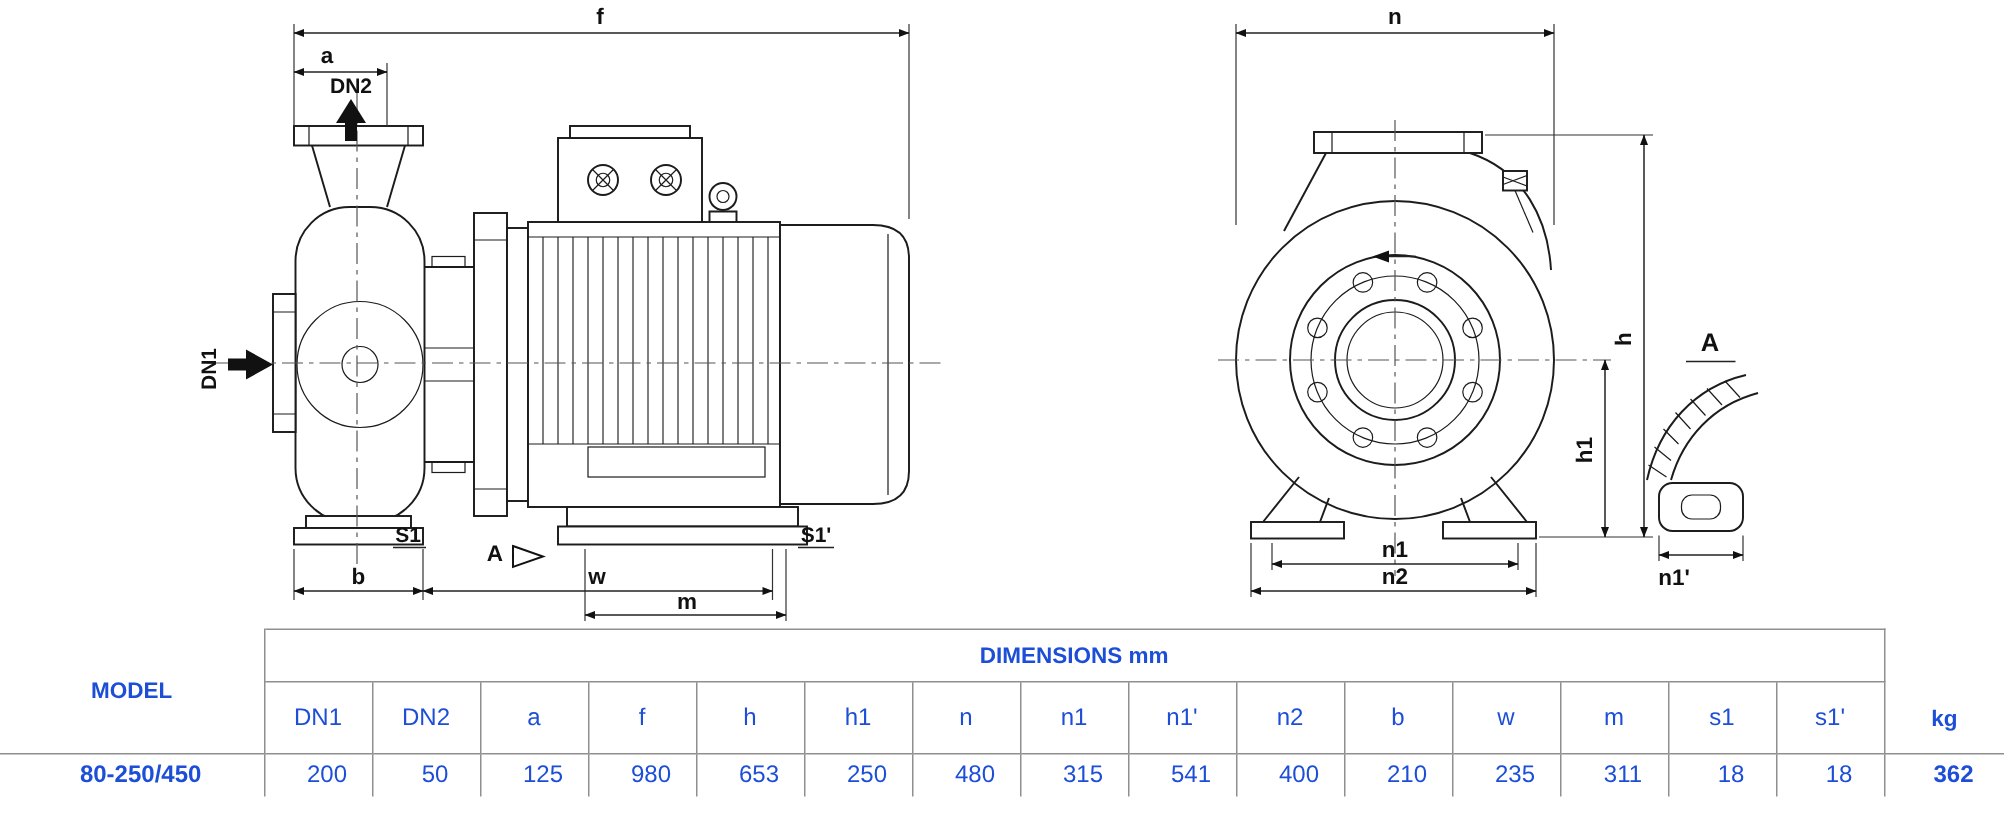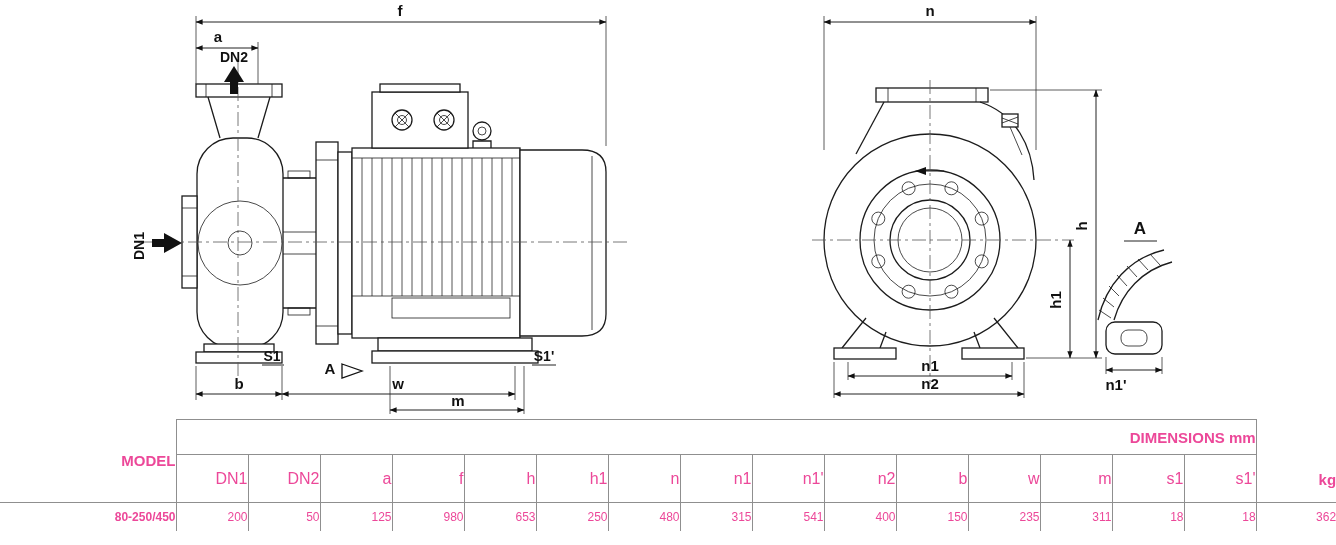--- a/index.html
+++ b/index.html
@@ -14,30 +14,30 @@
   .cl{stroke:#555;stroke-width:0.8;fill:none;stroke-dasharray:14 4 3 4;}
   .ext{stroke:#333;stroke-width:0.8;fill:none;}
   .dim{stroke:#222;stroke-width:1;fill:none;}
   .solid{fill:#111;stroke:none;}
   .dimtext{font-size:15px;font-weight:bold;fill:#111;text-anchor:middle;
            font-family:"Liberation Sans","DejaVu Sans",sans-serif;}
   .dimtext-sm{font-size:14px;font-weight:bold;fill:#111;text-anchor:middle;
            font-family:"Liberation Sans","DejaVu Sans",sans-serif;}
   
   .dimtable{border-collapse:collapse;table-layout:fixed;width:1336px;margin-top:1px;}
-  .dimtable td{border:1px solid #8f8f8f;text-align:right;vertical-align:middle;
-               font-size:16px;color:#ec4899;padding:0;}
+  .dimtable td{border:1px solid #8f8f8f;text-align:center;vertical-align:middle;
+               font-size:16px;color:#1d4ed8;padding:0;}
   .row-group td{height:34px;font-size:15px;font-weight:bold;}
   .row-cols td{height:47px;font-size:16px;font-weight:normal;}
-  .row-data td{height:28px;border-bottom:none;font-size:12px;padding-left:12px;}
+  .row-data td{height:28px;border-bottom:none;font-size:16px;padding-left:12px;}
   .model-cell{border-left:none !important;border-top:none !important;font-weight:bold;font-size:15px;}
   .kg-cell{border-right:none !important;border-top:none !important;font-weight:bold;font-size:16px;
            vertical-align:bottom !important;padding-bottom:14px !important;}
   .model-val{border-left:none !important;font-weight:bold;}
-  .kg-val{border-right:none !important;font-weight:normal;}
+  .kg-val{border-right:none !important;font-weight:bold;}
 </style>
 </head>
 <body>
 
 <div class="page">
 
   <div class="drawing-area">
     <svg width="1336" height="418" viewBox="0 0 1336 418">
       <defs>
         <marker id="arr" viewBox="0 0 10 10" refX="9.5" refY="5" markerWidth="11" markerHeight="7" orient="auto-start-reverse" markerUnits="userSpaceOnUse">
@@ -301,21 +301,21 @@
         <td>200</td>
         <td>50</td>
         <td>125</td>
         <td>980</td>
         <td>653</td>
         <td>250</td>
         <td>480</td>
         <td>315</td>
         <td>541</td>
         <td>400</td>
-        <td>150</td>
+        <td>210</td>
         <td>235</td>
         <td>311</td>
         <td>18</td>
         <td>18</td>
         <td class="kg-val">362</td>
       </tr>
     </tbody>
   </table>
 
 </div>

